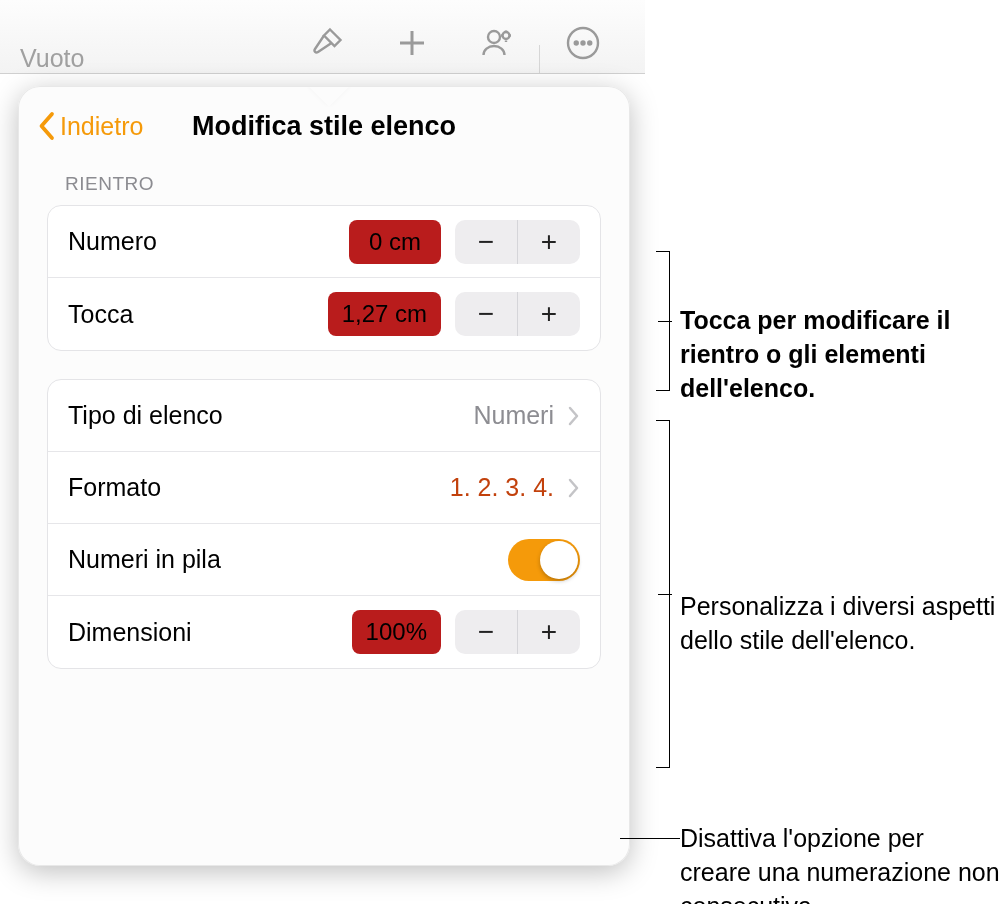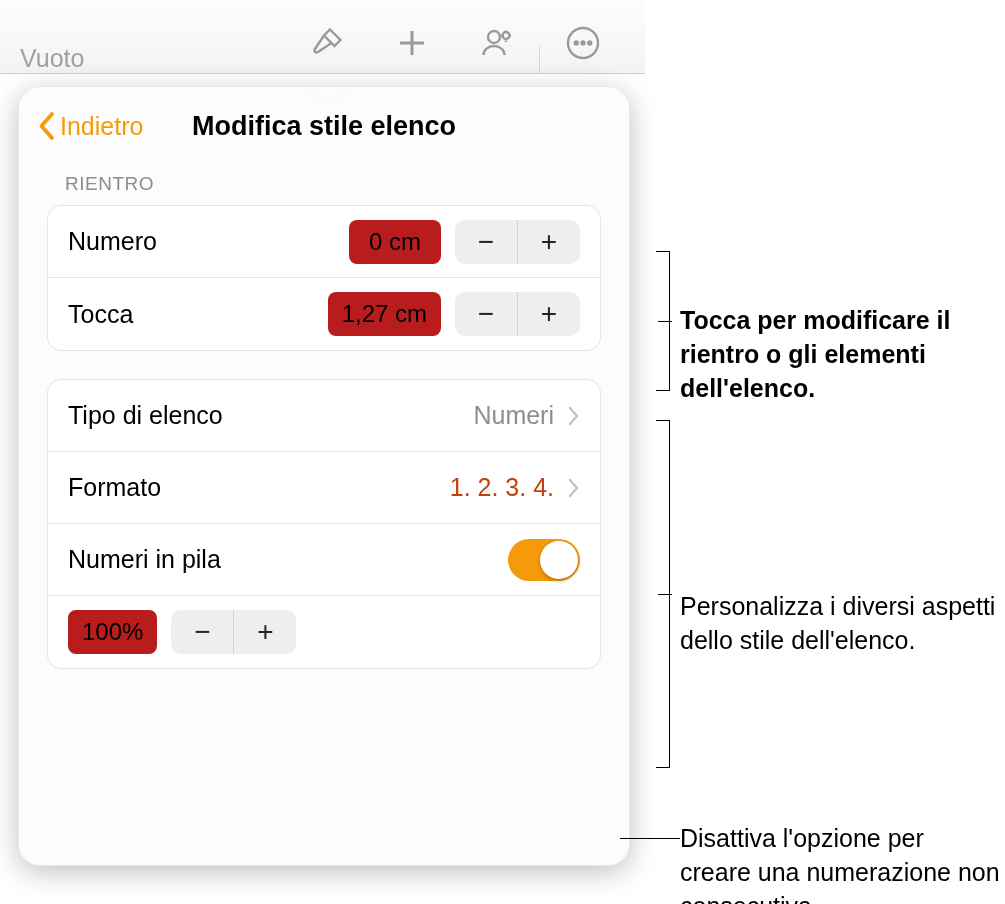--- a/index.html
+++ b/index.html
@@ -282,20 +282,21 @@
           </svg>
       </span>
     </div>
     <div class="row">
       <div class="row-label">Numeri in pila</div>
       <div class="toggle">
           <div class="knob"></div>
         </div>
     </div>
     <div class="row">
+      <div class="row-label">Dimensioni</div>
       <div class="value-box" style="min-width:86px">100%</div>
       <div class="stepper">
         <button>−</button>
         <div class="sep"></div>
         <button>+</button>
       </div>
     </div>
   </div>
 
 </div>

